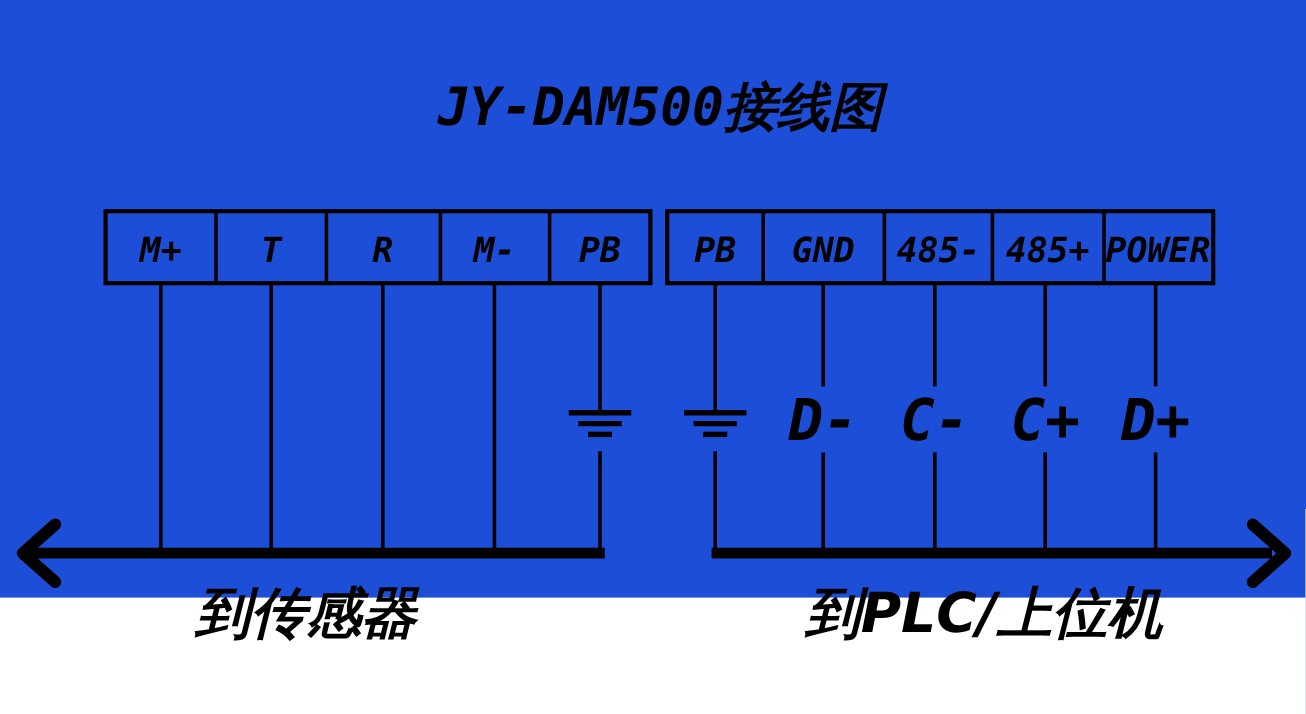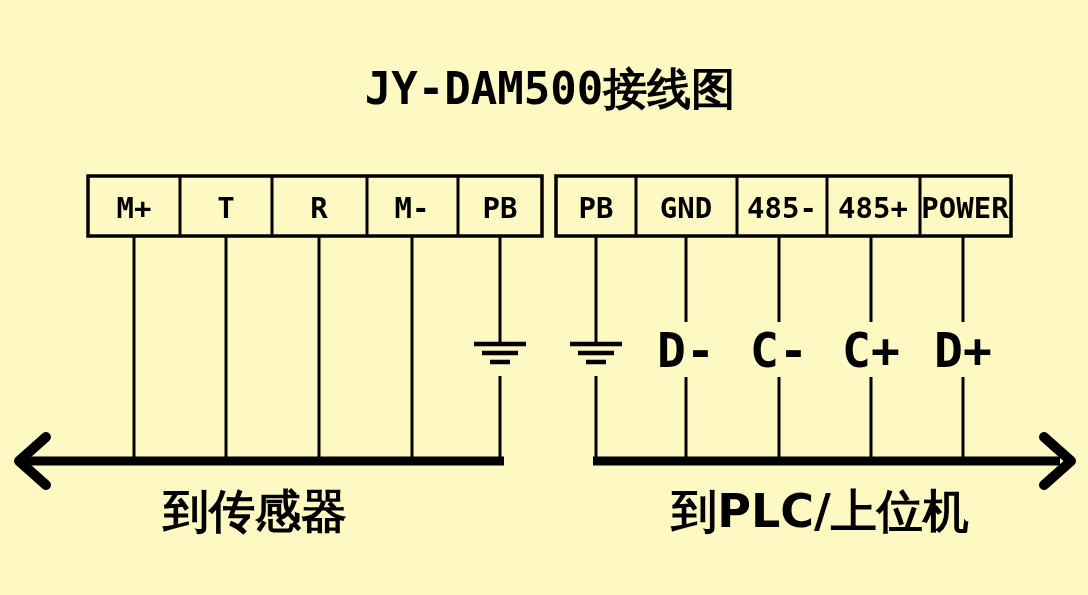--- a/index.html
+++ b/index.html
@@ -6,22 +6,23 @@
     margin: 0;
     padding: 0;
     background: #ffffff;
     width: 1088px;
     height: 595px;
     overflow: hidden;
   }
   .stage {
     position: relative;
     width: 1088px;
-    height: 595px;
-    background: #fef9c3;
+    height: 498px;
+    background: #1d4ed8;
+    font-style: italic;
   }
   svg text {
     font-family: "DejaVu Sans Mono", "Liberation Mono", monospace;
     font-weight: bold;
     fill: #000000;
     text-anchor: middle;
   }
   .title-text    { font-size: 44px; }
   .terminal-text { font-size: 29px; }
   .signal-text   { font-size: 48px; }

